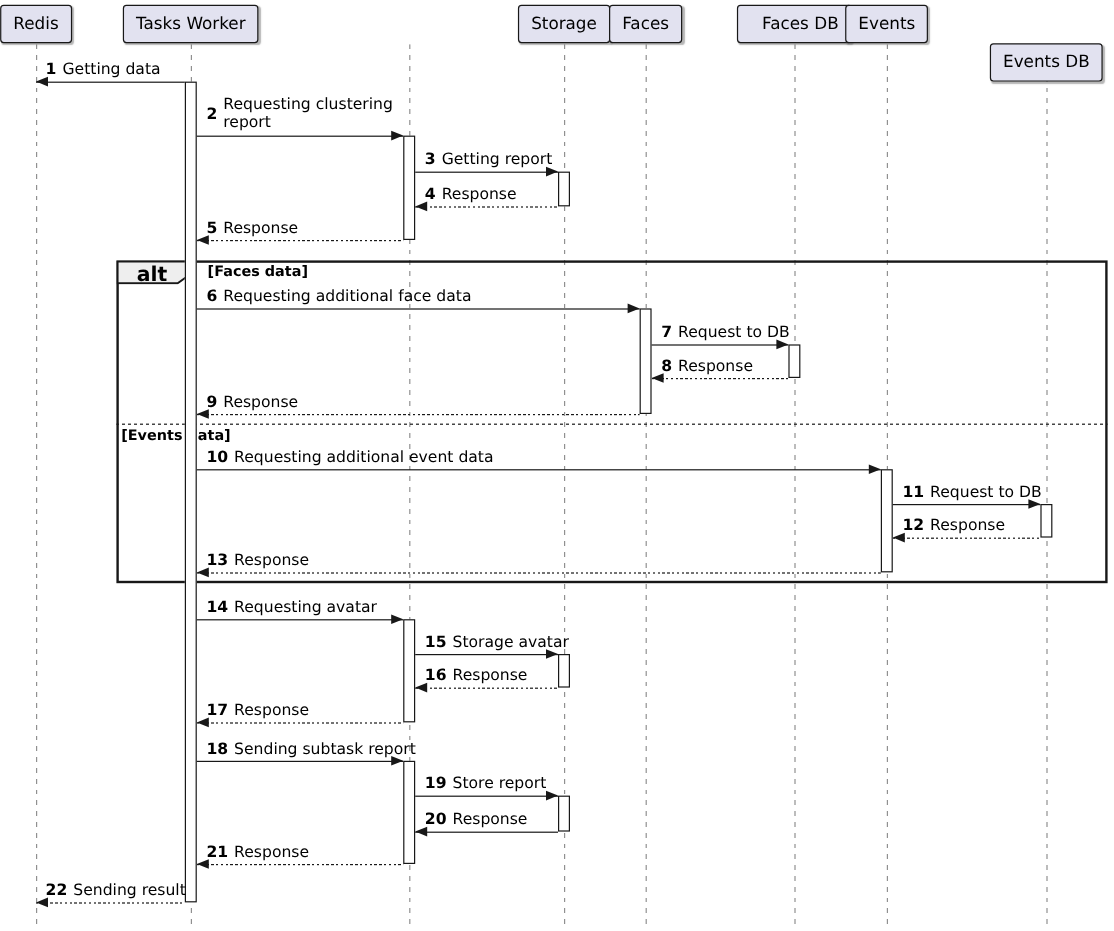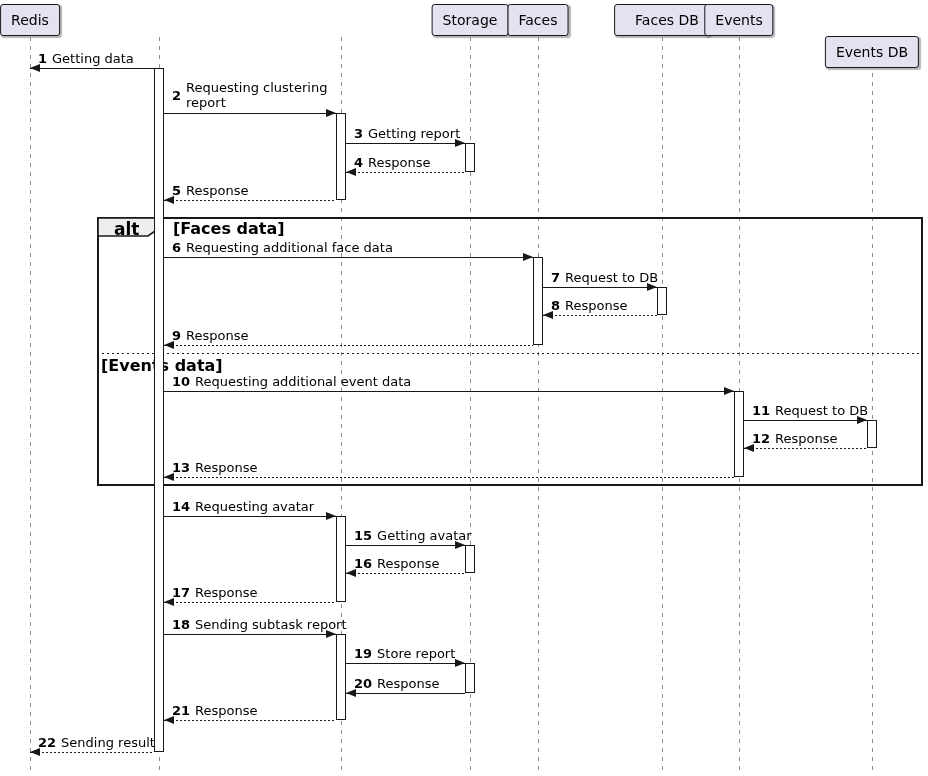--- a/index.html
+++ b/index.html
@@ -36,21 +36,21 @@
     z-index:2;
     background:transparent;
   }
   .alt-pentagon{position:absolute;top:-2px;left:-2px;z-index:3;}
   .alt-label{
     position:absolute;top:0px;left:15px;
     font-size:17px;font-weight:bold;color:#000;z-index:4;
   }
   .guard{
     position:absolute;
-    font-size:16px;font-weight:bold;color:#000;
+    font-size:12px;font-weight:bold;color:#000;
     white-space:nowrap;z-index:4;
   }
   .divider{
     position:absolute;height:1px;
     background:repeating-linear-gradient(90deg,#181818 0 2px,transparent 2px 5px);
     z-index:3;
   }
   .activation{
     position:absolute;width:10px;
     background:#ffffff;
@@ -187,21 +187,21 @@
     <div class="msg-line" style="left: 164px; width: 172px; top: 516px;"></div>
     <div class="arrowhead right" style="top: 512px; left: 326px;"></div>
     <div class="msg-label" style="left: 172px; bottom: 262px;">
       <span class="num">14</span>
       <span class="txt">Requesting avatar</span>
     </div>
     <div class="msg-line" style="left: 346px; width: 119px; top: 545px;"></div>
     <div class="arrowhead right" style="top: 541px; left: 455px;"></div>
     <div class="msg-label" style="left: 354px; bottom: 233px;">
       <span class="num">15</span>
-      <span class="txt">Getting avatar</span>
+      <span class="txt">Storage avatar</span>
     </div>
     <div class="msg-line dashed" style="left: 346px; width: 119px; top: 573px;"></div>
     <div class="arrowhead left" style="top: 569px; left: 346px;"></div>
     <div class="msg-label" style="left: 354px; bottom: 205px;">
       <span class="num">16</span>
       <span class="txt">Response</span>
     </div>
     <div class="msg-line dashed" style="left: 164px; width: 172px; top: 602px;"></div>
     <div class="arrowhead left" style="top: 598px; left: 164px;"></div>
     <div class="msg-label" style="left: 172px; bottom: 176px;">
@@ -232,18 +232,19 @@
       <span class="num">21</span>
       <span class="txt">Response</span>
     </div>
     <div class="msg-line dashed" style="left: 30px; width: 124px; top: 752px;"></div>
     <div class="arrowhead left" style="top: 748px; left: 30px;"></div>
     <div class="msg-label" style="left: 38px; bottom: 26px;">
       <span class="num">22</span>
       <span class="txt">Sending result</span>
     </div>
     <div class="participant" style="left: 30px;">Redis</div>
+    <div class="participant" style="left: 159px;">Tasks Worker</div>
     <div class="participant" style="left: 470px;">Storage</div>
     <div class="participant" style="left: 538px;">Faces</div>
     <div class="participant" style="left: 662px; padding-left: 20px;">Faces DB</div>
     <div class="participant" style="left: 739px;">Events</div>
     <div class="participant" style="left: 872px; margin-top: 32px;">Events DB</div>
   </div>
 
 </body></html>

